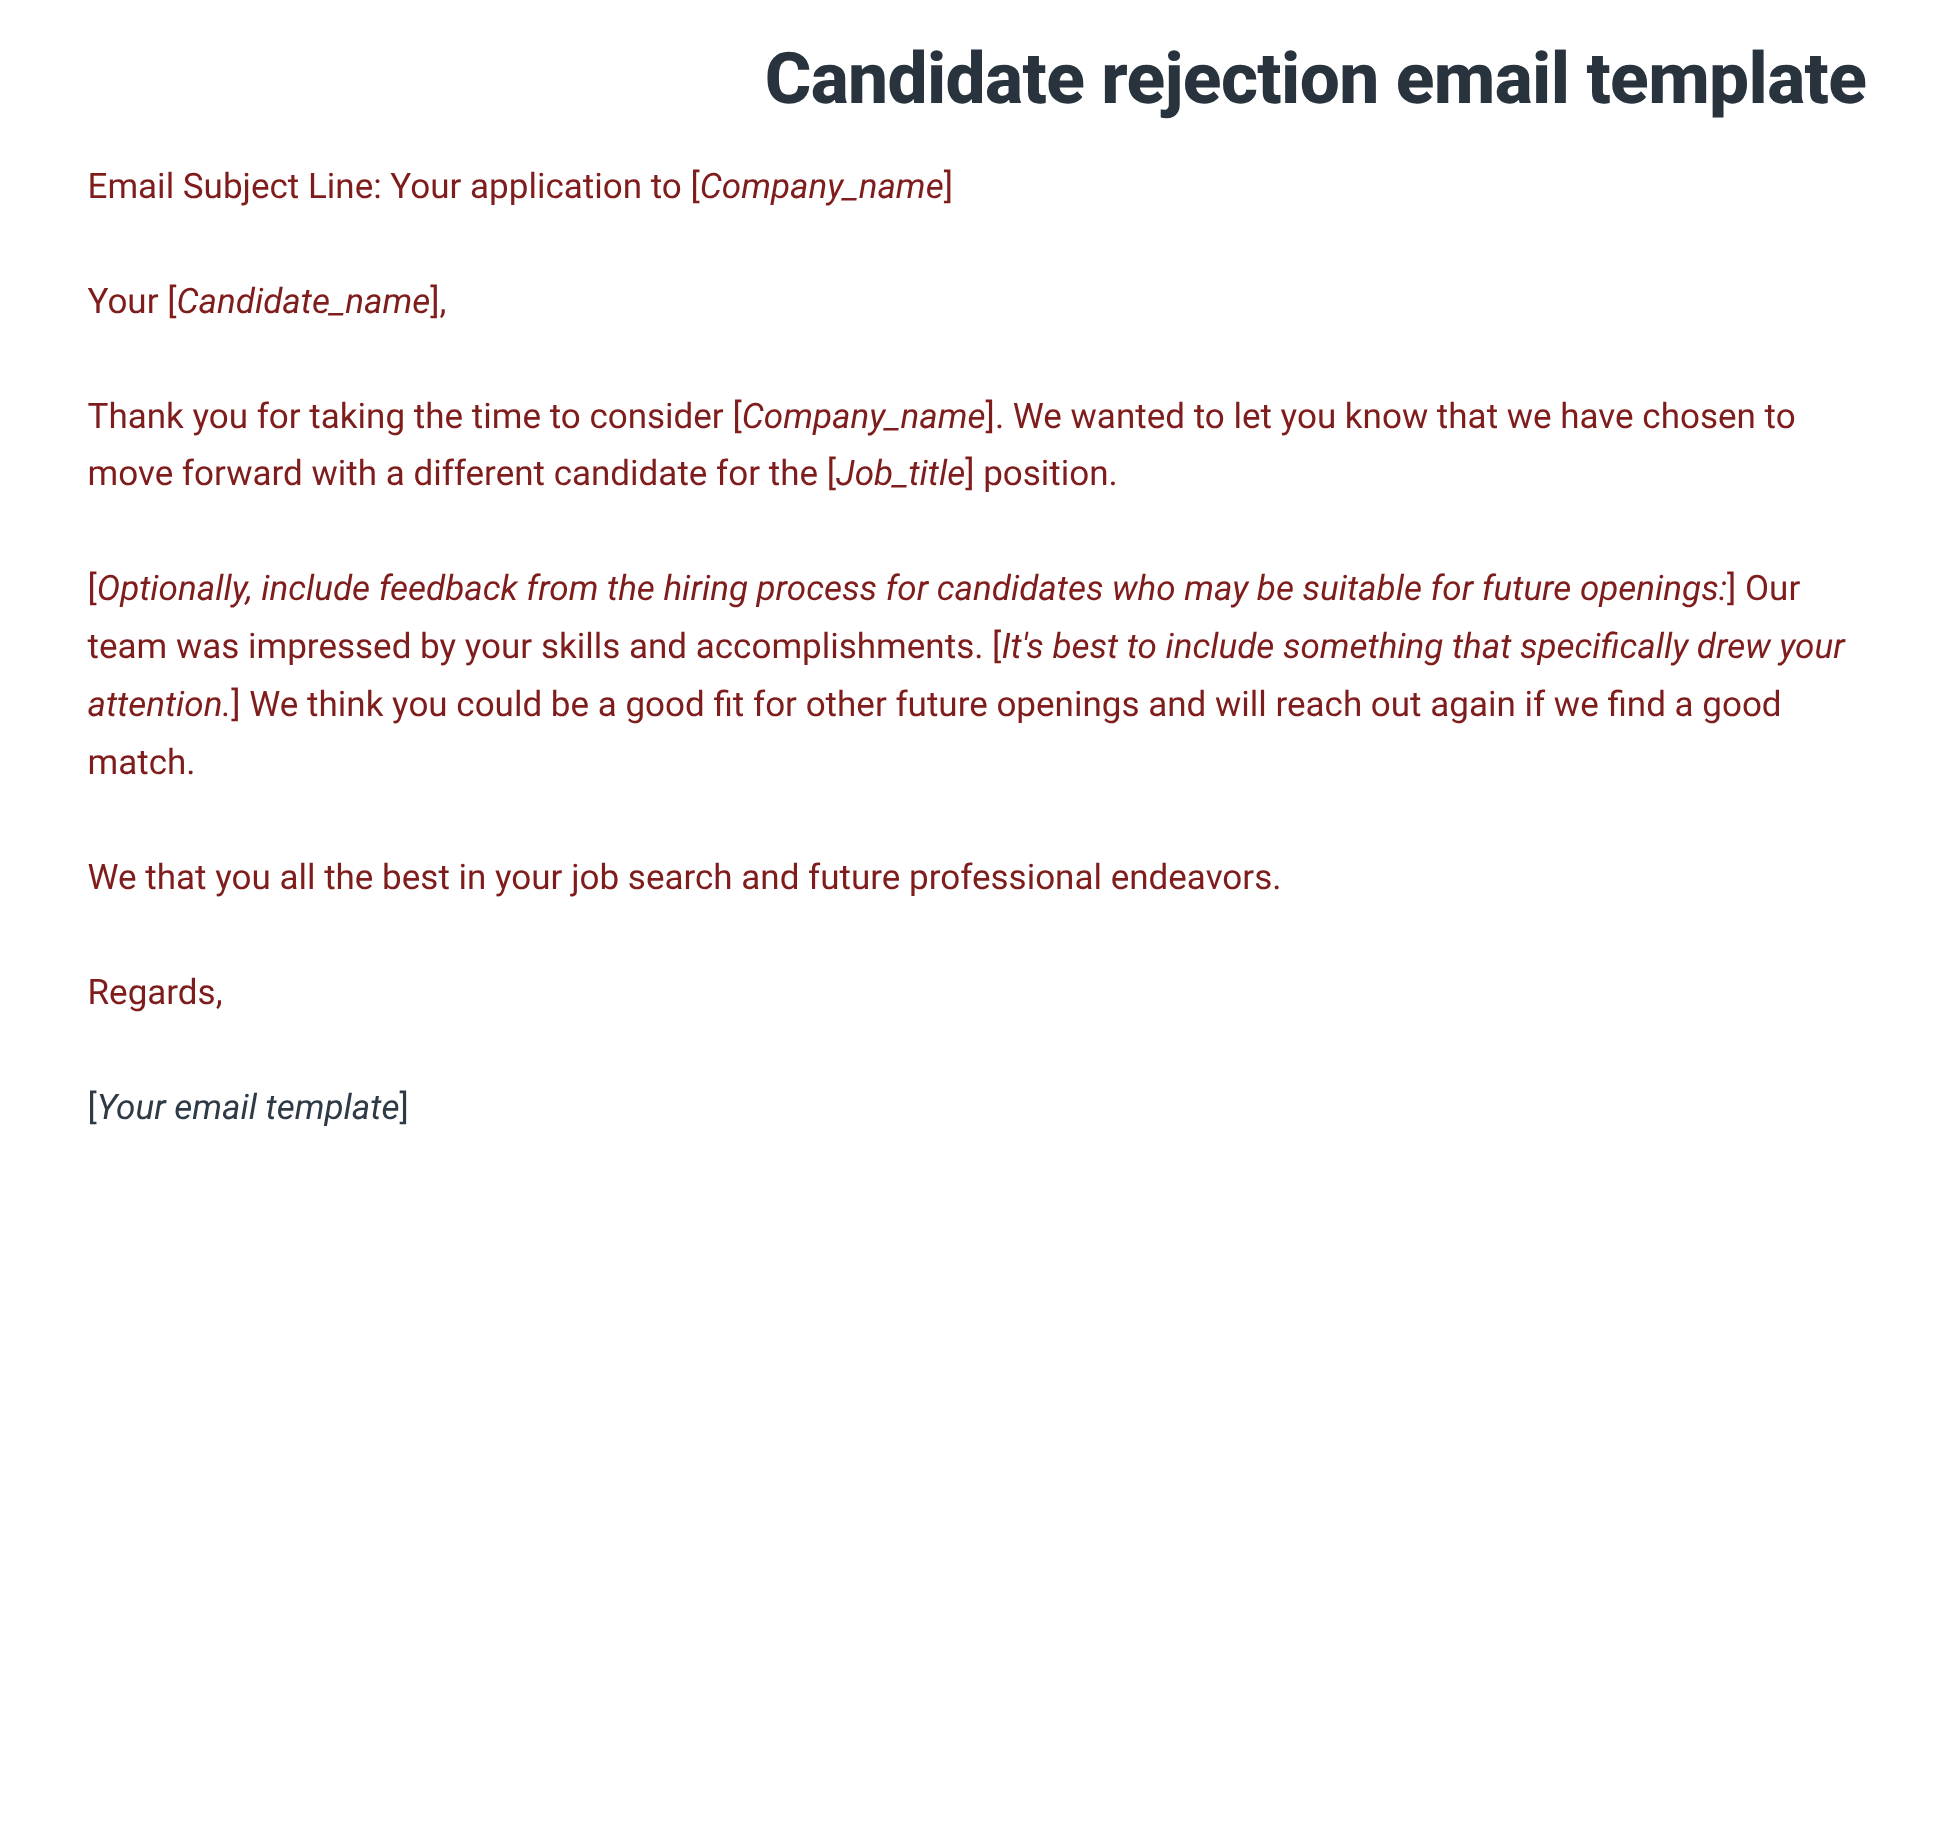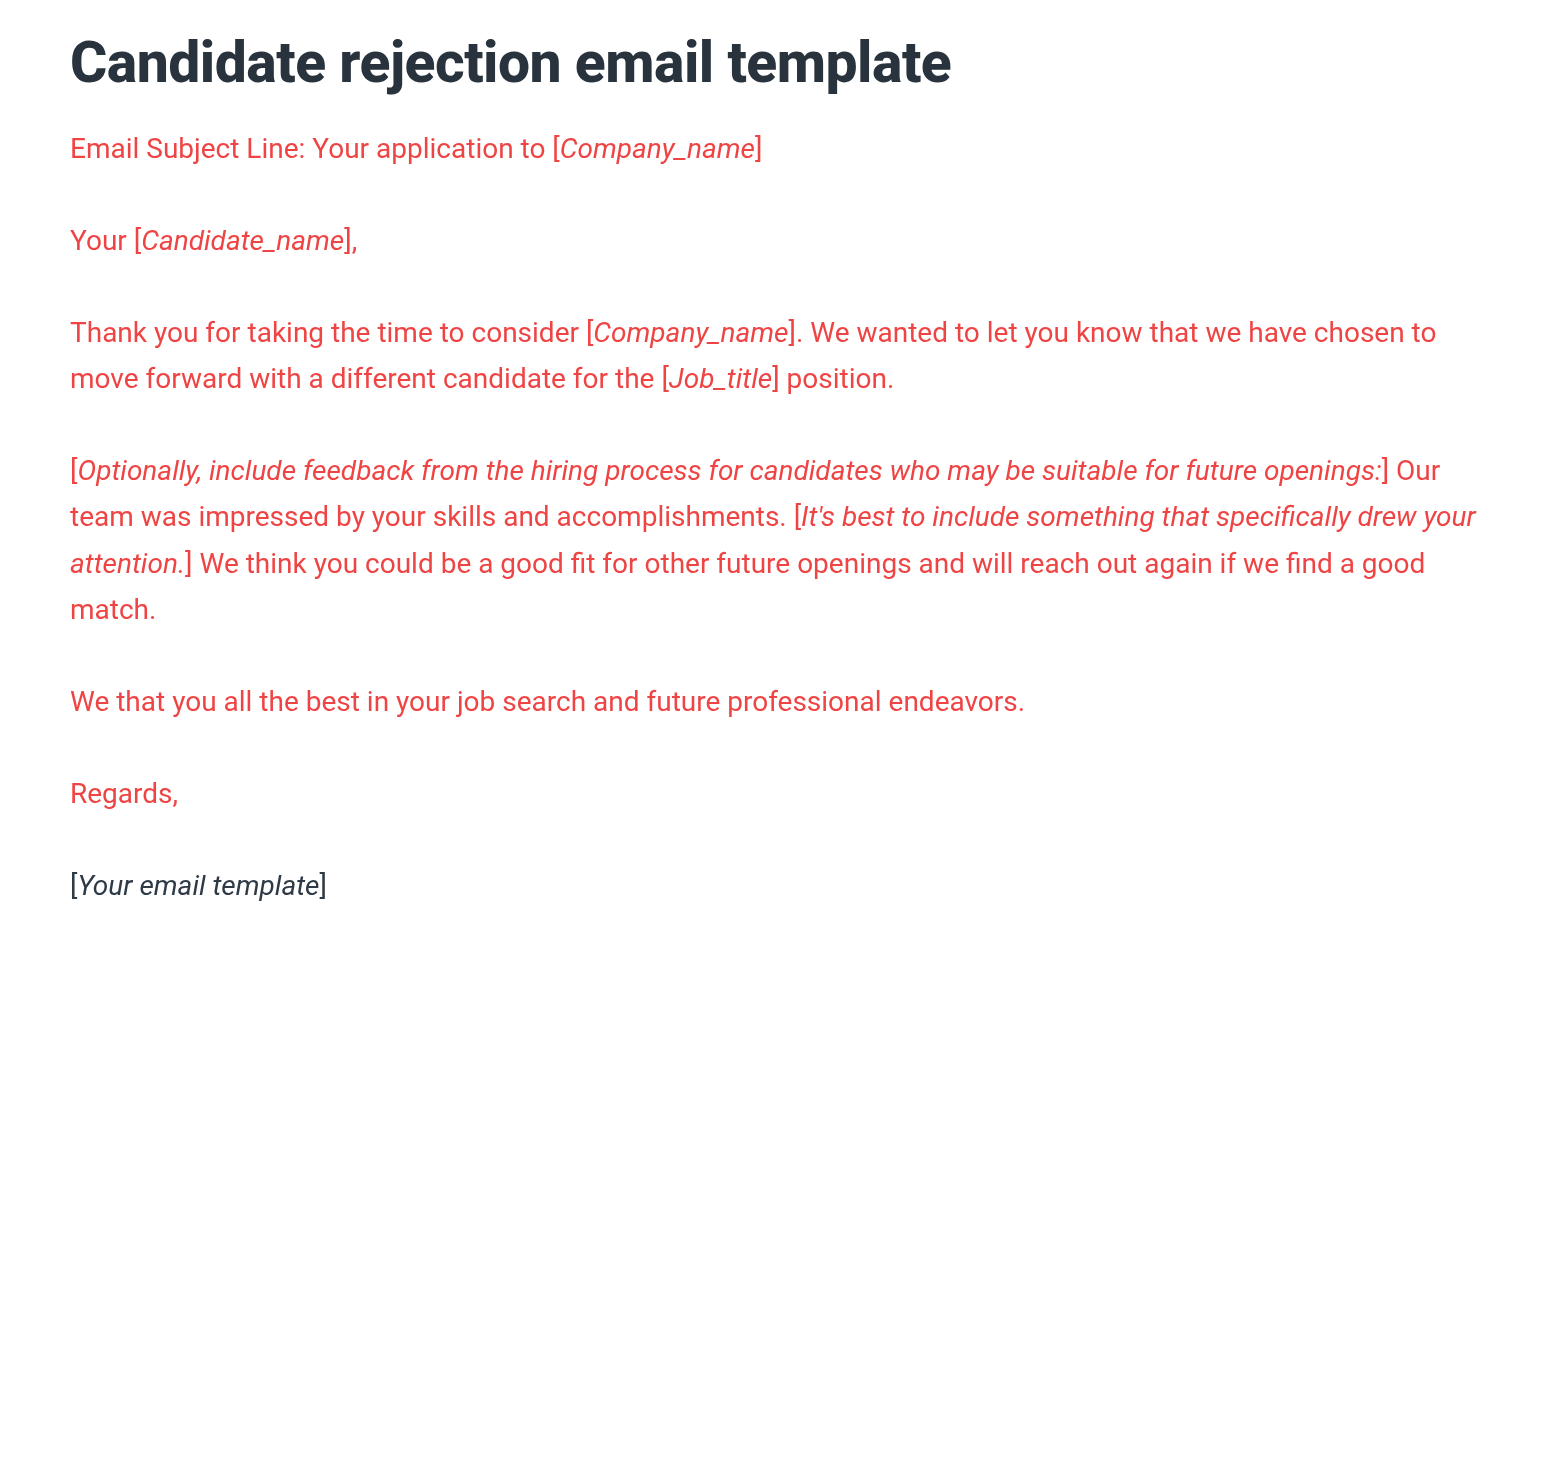--- a/index.html
+++ b/index.html
@@ -16,24 +16,25 @@
     max-width: 1563px;
     box-sizing: border-box;
   }
   h1.title {
     font-size: 57px;
     font-weight: 800;
     color: #29333d;
     margin: 0 0 30px 0;
     letter-spacing: -0.5px;
     line-height: 1.15;
+    text-align: right;
   }
   p.para {
     margin: 0 0 46px 0;
-    color: #ef4444;
+    color: #7f1d1d;
   }
   p.tight {
     margin: 0 0 0 0;
   }
   p.tight + p.tight {
     margin-top: 2px;
   }
   .placeholder {
     font-style: italic;
   }

